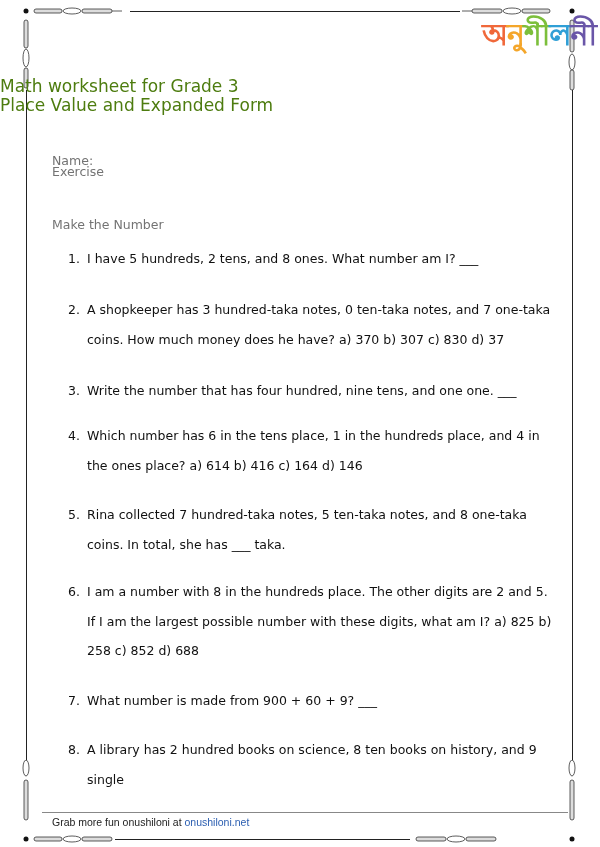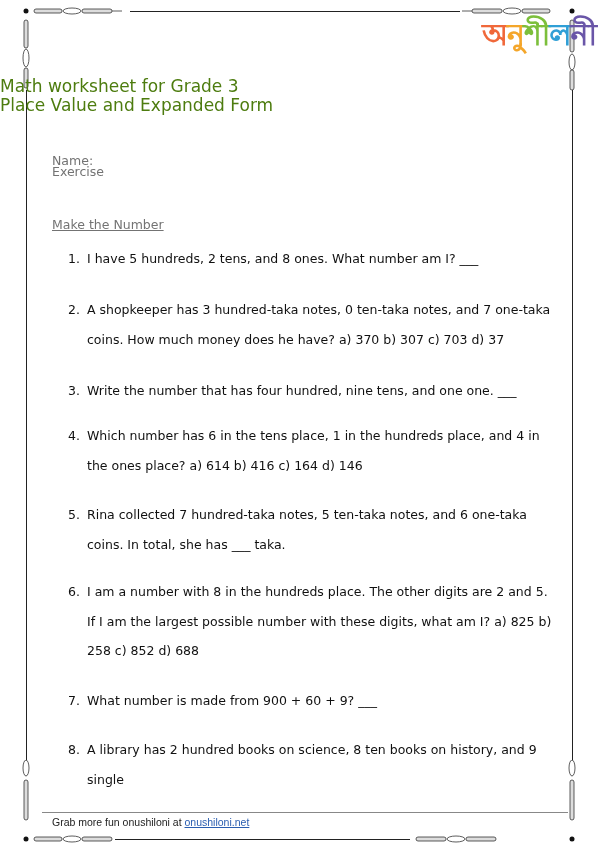--- a/index.html
+++ b/index.html
@@ -27,33 +27,33 @@
     .logo .c5 { color: #6a56a8; }
     .title {
       position: absolute; left: 0; width: 556px; text-align: left;
       font-size: 17px; color: #4d7c0f;
     }
     .t1 { top: 76px; }
     .t2 { top: 95px; }
     .label { position: absolute; left: 52px; font-size: 12.5px; color: #737373; }
     .name { top: 153px; }
     .exercise { top: 164px; }
-    .section { top: 217px; text-decoration: underline; }
+    .section { top: 217px; }
     .q {
       position: absolute; left: 68px; width: 490px; font-size: 12.5px;
       line-height: 29.5px; color: #111;
     }
     .q .num { position: absolute; left: 0; top: 0; }
     .q .txt { display: block; margin-left: 19px; }
     .footer-rule { position: absolute; left: 42px; top: 812px; width: 526px; height: 1px; background: #888; }
     .footer {
       position: absolute; left: 52px; top: 816px; font-family: "Liberation Sans", sans-serif;
       font-size: 10.5px; color: #222;
     }
-    .footer a { color: #2a5db0; text-decoration: underline; }
+    .footer a { color: #2a5db0; }
   </style>
 </head>
 <body>
 
 <div class="border-line bl-left"></div>
 <div class="border-line bl-right"></div>
 <div class="border-line bl-top"></div>
 <div class="border-line bl-bottom"></div>
 
 <svg class="orn" style="left:22px;top:6px" width="110" height="90">
@@ -103,33 +103,33 @@
 <div class="label name">Name:</div>
 <div class="label exercise">Exercise</div>
 <div class="label section">Make the Number</div>
 
 <div class="q" style="top:244px">
   <span class="num">1.</span>
   <span class="txt">I have 5 hundreds, 2 tens, and 8 ones. What number am I? ___</span>
 </div>
 <div class="q" style="top:295px">
   <span class="num">2.</span>
-  <span class="txt">A shopkeeper has 3 hundred-taka notes, 0 ten-taka notes, and 7 one-taka coins. How much money does he have? a) 370 b) 307 c) 703 d) 37</span>
+  <span class="txt">A shopkeeper has 3 hundred-taka notes, 0 ten-taka notes, and 7 one-taka coins. How much money does he have? a) 370 b) 307 c) 830 d) 37</span>
 </div>
 <div class="q" style="top:376px">
   <span class="num">3.</span>
   <span class="txt">Write the number that has four hundred, nine tens, and one one. ___</span>
 </div>
 <div class="q" style="top:421px">
   <span class="num">4.</span>
   <span class="txt">Which number has 6 in the tens place, 1 in the hundreds place, and 4 in the ones place? a) 614 b) 416 c) 164 d) 146</span>
 </div>
 <div class="q" style="top:500px">
   <span class="num">5.</span>
-  <span class="txt">Rina collected 7 hundred-taka notes, 5 ten-taka notes, and 6 one-taka coins. In total, she has ___ taka.</span>
+  <span class="txt">Rina collected 7 hundred-taka notes, 5 ten-taka notes, and 8 one-taka coins. In total, she has ___ taka.</span>
 </div>
 <div class="q" style="top:577px">
   <span class="num">6.</span>
   <span class="txt">I am a number with 8 in the hundreds place. The other digits are 2 and 5. If I am the largest possible number with these digits, what am I? a) 825 b) 258 c) 852 d) 688</span>
 </div>
 <div class="q" style="top:686px">
   <span class="num">7.</span>
   <span class="txt">What number is made from 900 + 60 + 9? ___</span>
 </div>
 <div class="q" style="top:735px">

